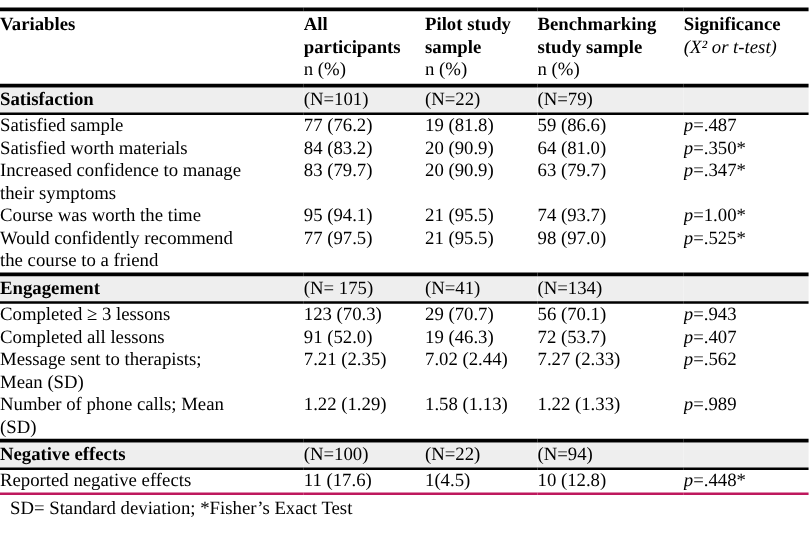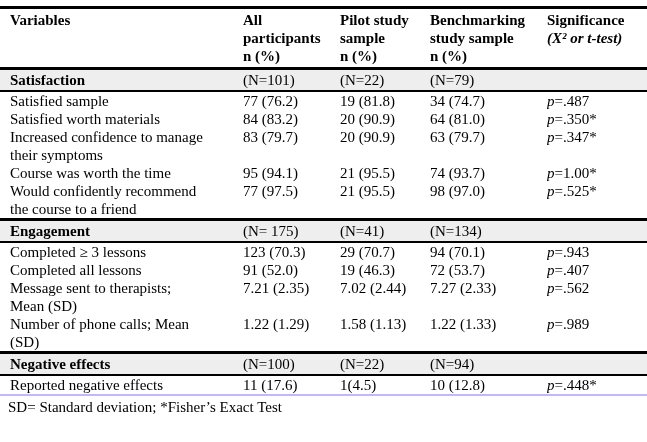--- a/index.html
+++ b/index.html
@@ -27,33 +27,33 @@
   col.c4 { width: 117px; }
   col.c5 { width: 100px; }
   th, td {
     padding: 0;
     margin: 0;
     vertical-align: top;
     text-align: left;
     font-weight: normal;
     overflow: hidden;
   }
-  th:first-child, td:first-child { padding-left: 10px; }
+  th:first-child, td:first-child { }
   thead tr { border-bottom: 2px solid #000; }
   thead th { font-weight: bold; padding-top: 2px; padding-bottom: 2px; }
-  thead th .sub { font-weight: bold; }
+  thead th .sub { font-weight: normal; }
   thead th .sub.italic { font-style: italic; }
   tr.section {
     background: #eeeeee;
     border-top: 3px solid #000;
     border-bottom: 2px solid #000;
   }
   tr.section td { height: 19px; padding-top: 1px; }
   tr.section td.sec-name { font-weight: bold; }
-  tr.last-data { border-bottom: 2px solid #c4b5fd; }
+  tr.last-data { border-bottom: 2px solid #be185d; }
   td.sig i, .sig-i { font-style: italic; }
   .footnote { padding: 2px 0 0 8px; }
 </style>
 </head>
 <body>
 
 <div class="page">
   <table class="results">
     <colgroup>
       <col class="c1">
@@ -90,21 +90,21 @@
           <td class="sec-name">Satisfaction</td>
           <td>(N=101)</td>
           <td>(N=22)</td>
           <td>(N=79)</td>
           <td></td>
         </tr>
         <tr>
           <td>Satisfied sample</td>
           <td>77 (76.2)</td>
           <td>19 (81.8)</td>
-          <td>34 (74.7)</td>
+          <td>59 (86.6)</td>
           <td class="sig"><i class="sig-i">p</i>=.487</td>
         </tr>
         <tr>
           <td>Satisfied worth materials</td>
           <td>84 (83.2)</td>
           <td>20 (90.9)</td>
           <td>64 (81.0)</td>
           <td class="sig"><i class="sig-i">p</i>=.350*</td>
         </tr>
         <tr>
@@ -132,21 +132,21 @@
           <td class="sec-name">Engagement</td>
           <td>(N= 175)</td>
           <td>(N=41)</td>
           <td>(N=134)</td>
           <td></td>
         </tr>
         <tr>
           <td>Completed ≥ 3 lessons</td>
           <td>123 (70.3)</td>
           <td>29 (70.7)</td>
-          <td>94 (70.1)</td>
+          <td>56 (70.1)</td>
           <td class="sig"><i class="sig-i">p</i>=.943</td>
         </tr>
         <tr>
           <td>Completed all lessons</td>
           <td>91 (52.0)</td>
           <td>19 (46.3)</td>
           <td>72 (53.7)</td>
           <td class="sig"><i class="sig-i">p</i>=.407</td>
         </tr>
         <tr>

